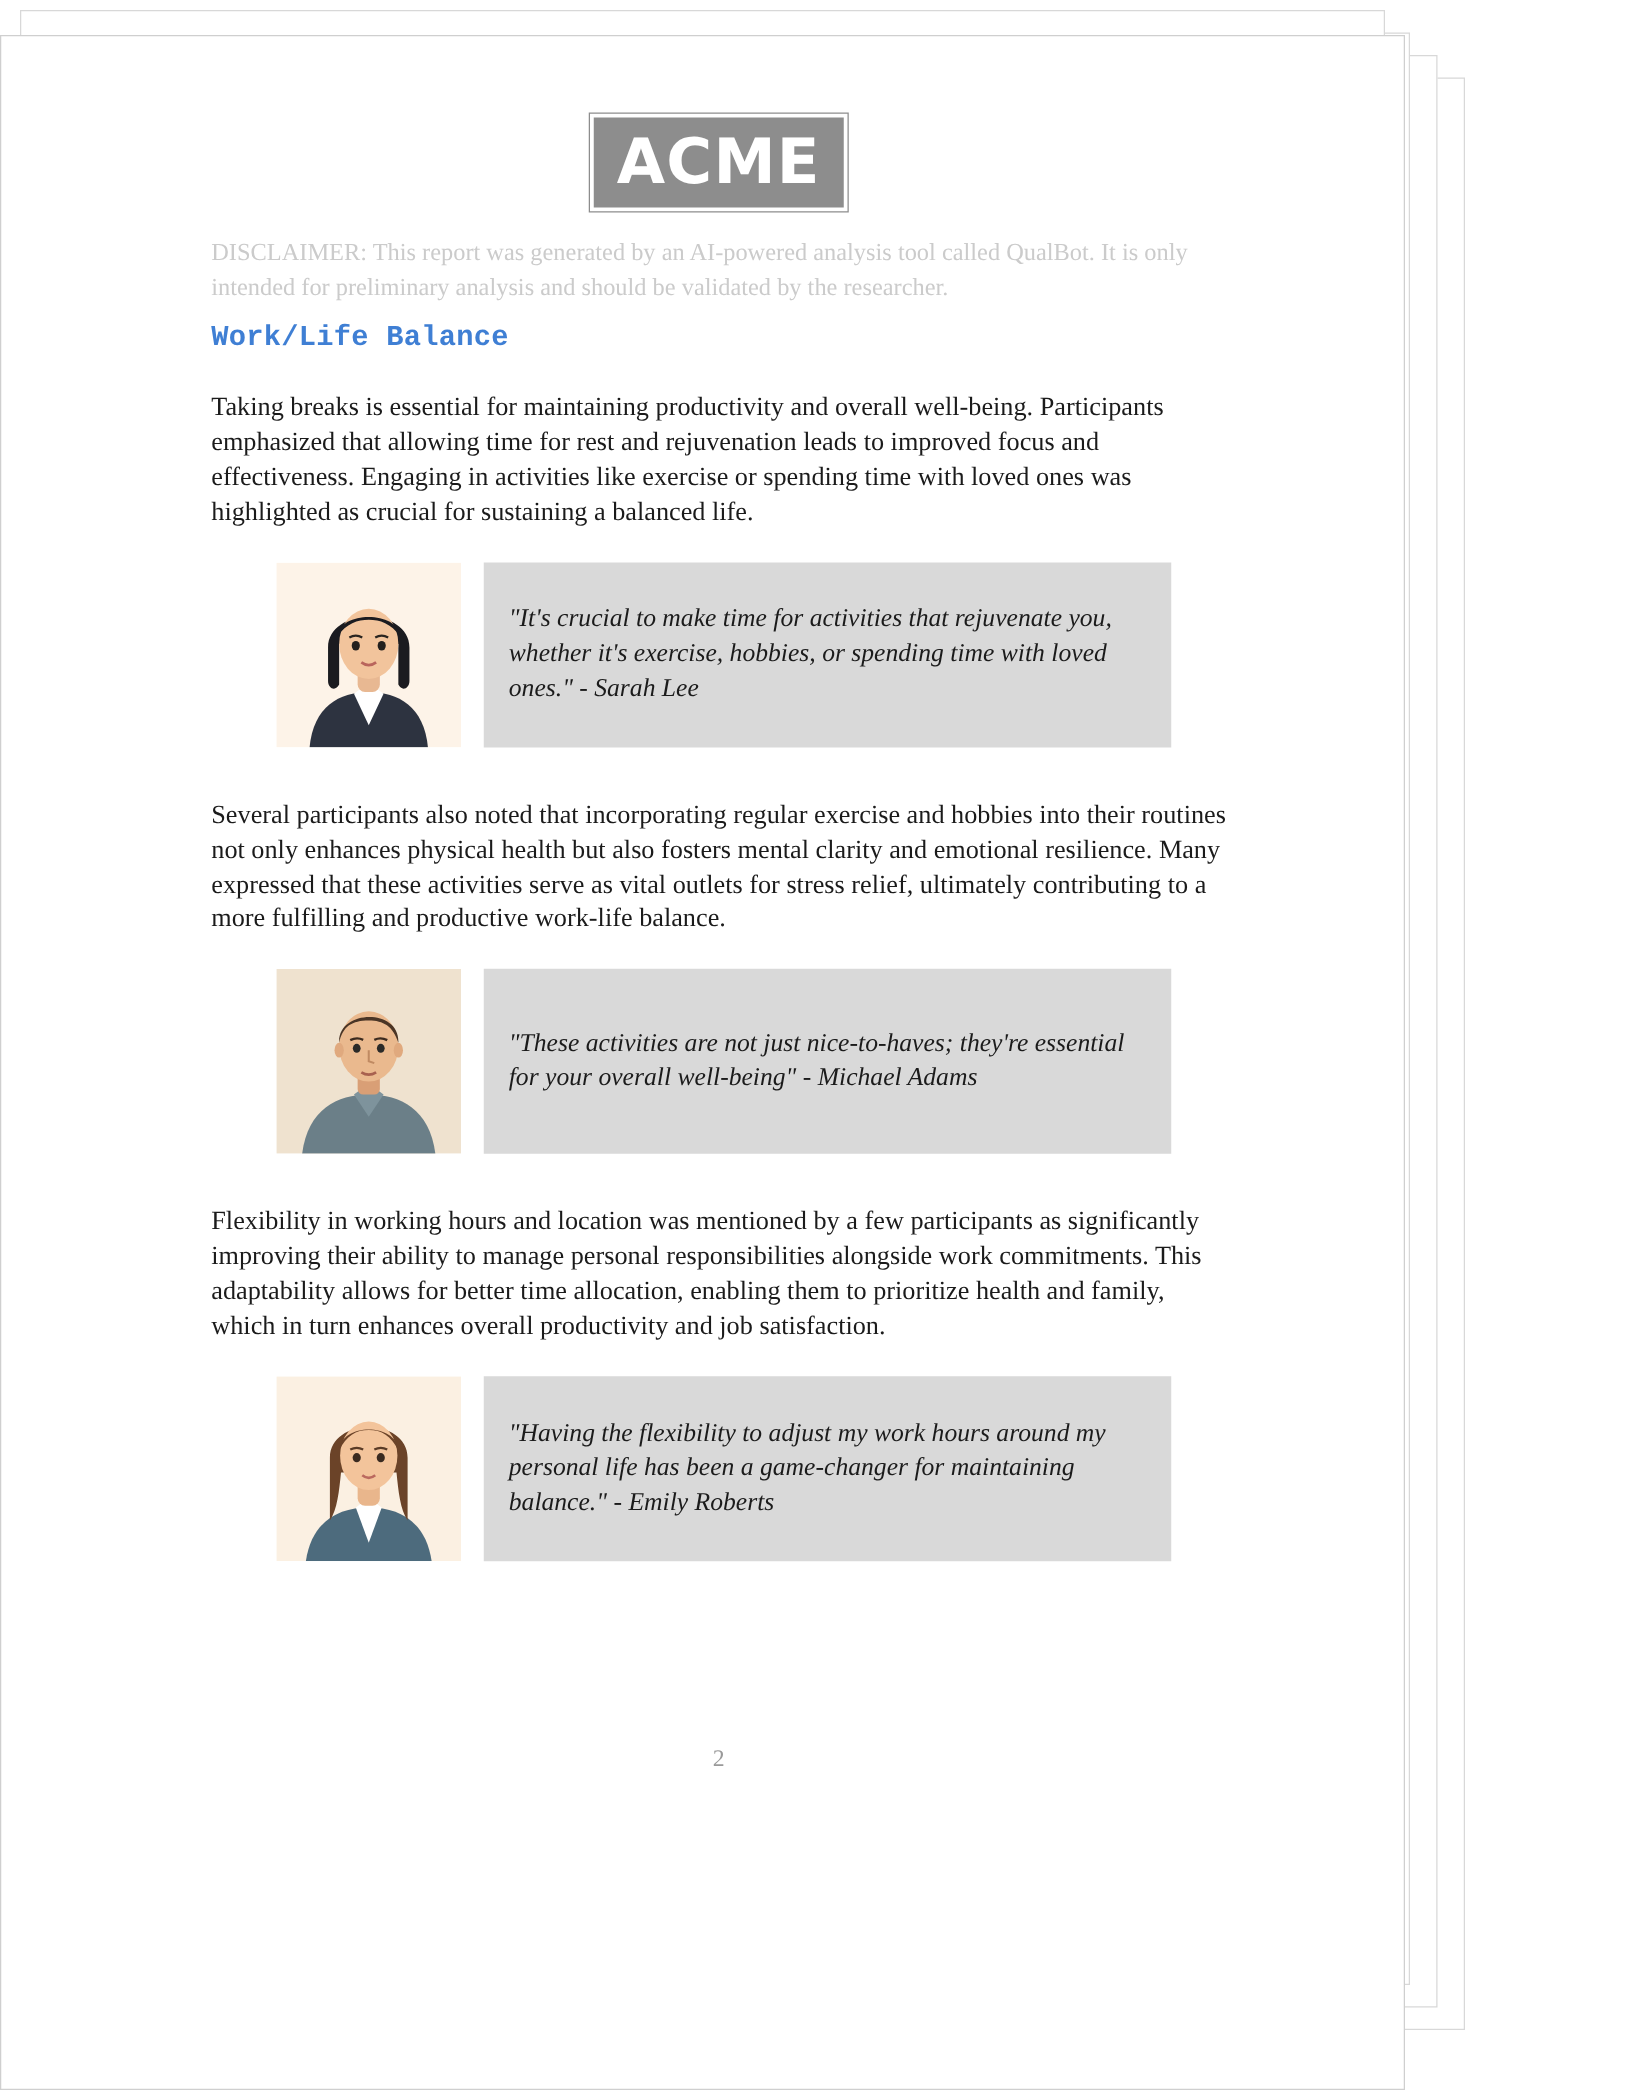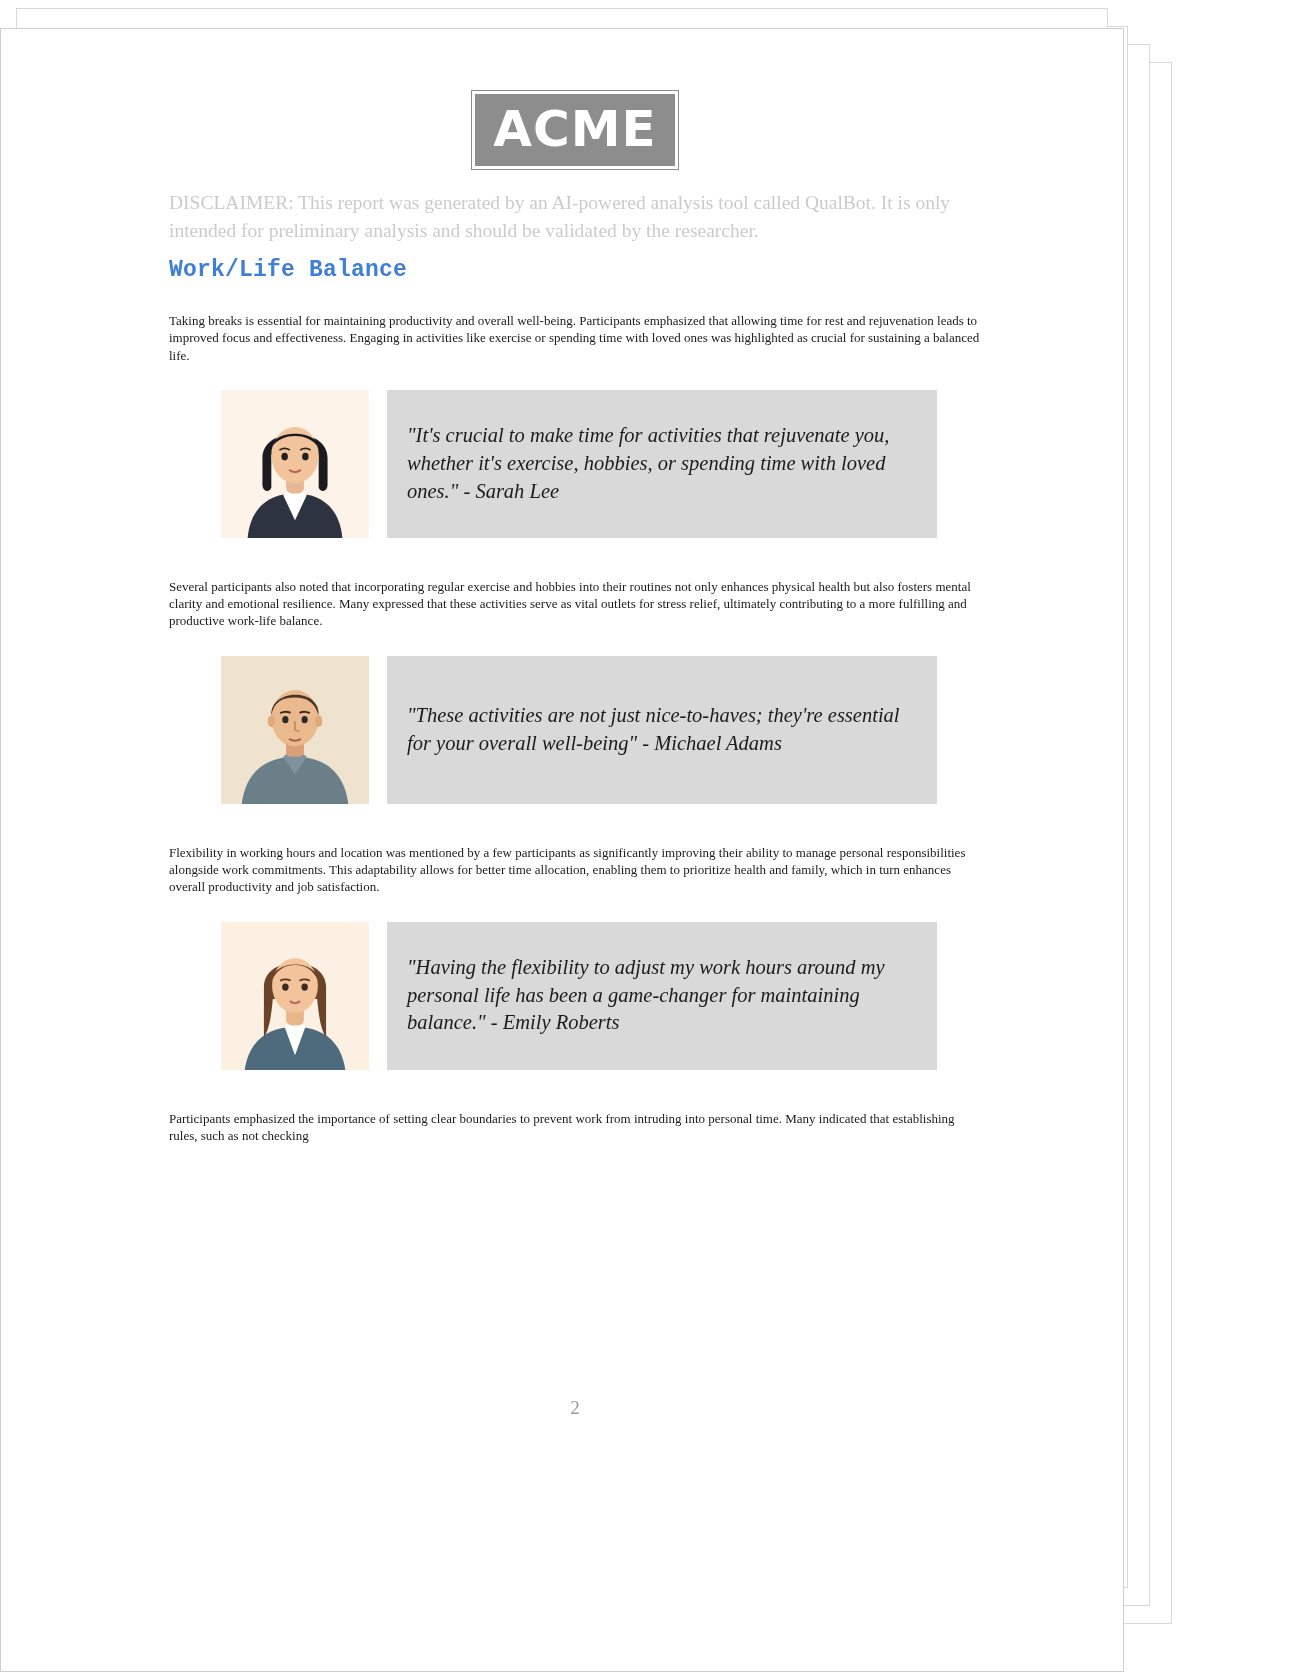--- a/index.html
+++ b/index.html
@@ -102,21 +102,21 @@
 
   .content {
     position: absolute;
     left: 0;
     top: 283px;
     width: 812px;
   }
 
   p.para {
     margin: 0 0 0 0;
-    font-size: 13px;
+    font-size: 21px;
     line-height: 1.33;
     color: #1b1b1b;
     font-family: "Liberation Serif", serif;
   }
 
   .quote-block {
     display: flex;
     align-items: stretch;
     margin: 26px 0 0 52px;
     width: 716px;
@@ -283,21 +283,20 @@
               <path d="M46.5 53.5 q3.5 2.8 7 0" stroke="#bb6a5f" stroke-width="1.4" fill="none"></path>
             </svg>
           </div>
           <div class="quote-body">
             <div class="quote-text">"Having the flexibility to adjust my work hours around my personal life has been a game-changer for maintaining balance." - Emily Roberts</div>
           </div>
         </div>
 
         <div class="spacer-34"></div>
 
-        <p class="para">Participants emphasized the importance of setting clear boundaries to prevent work from intruding into personal time. Many indicated that establishing rules, such as not checking</p>
 
       </div>
 
       <div class="page-number">2</div>
 
     </div>
   </div>
 </div>
 
 </body></html>

